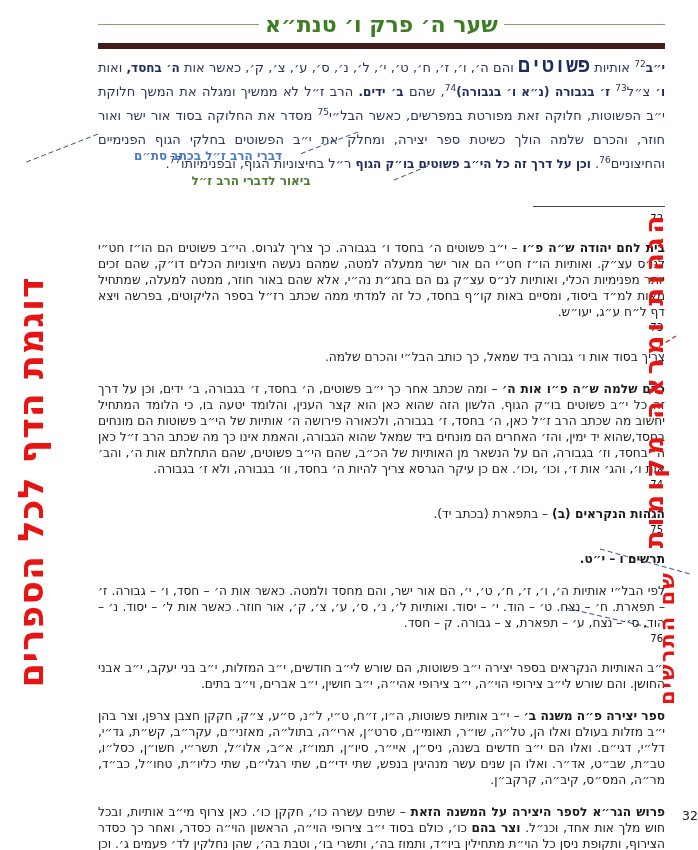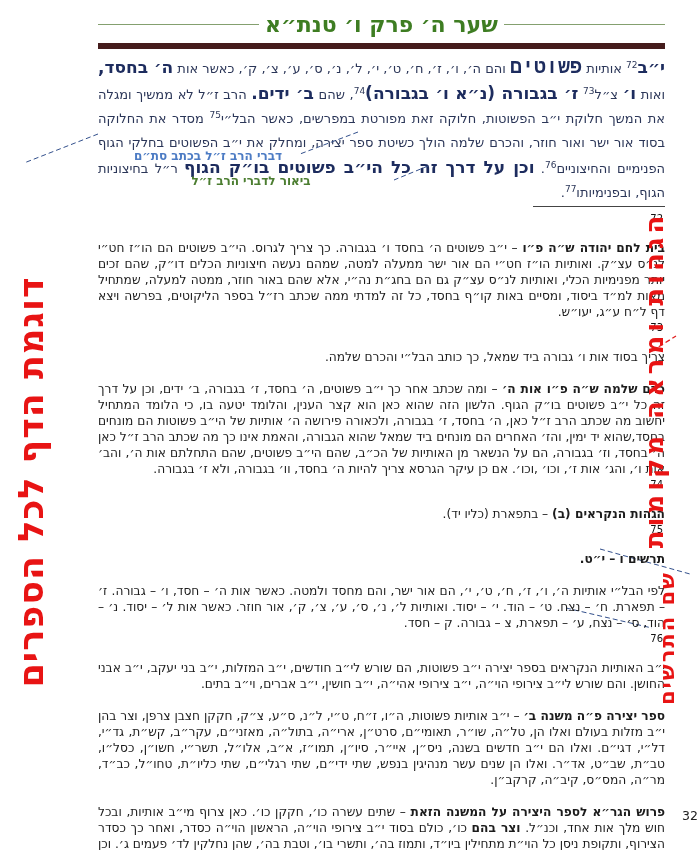--- a/index.html
+++ b/index.html
@@ -21,21 +21,21 @@
   .section-rule{
     position:absolute;top:43px;right:33px;left:98px;height:6px;
     background:var(--rule_maroon,#451c1c);
   }
   
   .main-text{
     position:absolute;top:55px;right:33px;left:98px;margin:0;
     font-size:13px;line-height:24px;color:var(--body_navy,#2b3658);
     text-align:justify;text-align-last:right;
   }
-  .seg-stam{font-weight:bold;font-size:17px;color:var(--stam_navy,#1d2c5e);}
+  .seg-stam{font-weight:bold;font-size:12px;color:var(--stam_navy,#1d2c5e);}
   .seg-big{font-size:20px;font-family:Liberation Mono, monospace;}
   .seg-sup{font-size:9px;vertical-align:super;line-height:0;color:var(--body_navy,#2b3658);}
   
   .legend-label{position:absolute;font-weight:bold;font-size:12px;white-space:nowrap;text-align:center;}
   .stam-label{top:149px;left:70px;width:276px;color:var(--stam_blue,#4d7cc4);}
   .biur-label{top:174px;left:112px;width:278px;color:var(--biur_green,#4c7e31);}
   
   .fn-sep{position:absolute;top:206px;left:533px;width:132px;height:1px;background:#444;}
   .footnotes{
     position:absolute;top:211px;right:33px;left:98px;
@@ -94,21 +94,21 @@
 
   <div class="fn-sep"></div>
 
   <div class="footnotes" id="footnotes">
       <div class="fn-num">72</div>
       <p class="fn-para"><span class="seg-bold">בית לחם יהודה ש״ה פ״ו</span><span> – י״ב פשוטים ה׳ בחסד ו׳ בגבורה. כך צריך לגרוס. הי״ב פשוטים הם הו״ז חט״י לנ״ס עצ״ק. ואותיות הו״ז חט״י הם אור ישר ממעלה למטה, שמהם נעשה חיצוניות הכלים דו״ק, שהם זכים יותר מפנימיות הכלי, ואותיות לנ״ס עצ״ק גם הם בחג״ת נה״י, אלא שהם באור חוזר, ממטה למעלה, שמתחיל מאות למ״ד ביסוד, ומסיים באות קו״ף בחסד, כל זה למדתי ממה שכתב רז״ל בספר הליקוטים, בפרשה ויצא דף ל״ח ע״ג, יעו״ש.</span></p>
       <div class="fn-num">73</div>
       <p class="fn-para"><span>צריך בסוד אות ו׳ גבורה ביד שמאל, כך כותב הבל״י והכרם שלמה.</span></p>
       <p class="fn-para"><span class="seg-bold">כרם שלמה ש״ה פ״ו אות ה׳</span><span> – ומה שכתב אחר כך י״ב פשוטים, ה׳ בחסד, ז׳ בגבורה, ב׳ ידים, וכן על דרך זה כל י״ב פשוטים בו״ק הגוף. הלשון הזה שהוא כאן הוא קצר הענין, והלומד יטעה בו, כי הלומד המתחיל יחשוב מה שכתב הרב ז״ל כאן, ה׳ בחסד, ז׳ בגבורה, ולכאורה פירושה ה׳ אותיות של הי״ב פשוטות הם מונחים בחסד,שהוא יד ימין, והז׳ האחרים הם מונחים ביד שמאל שהוא הגבורה, והאמת אינו כך מה שכתב הרב ז״ל כאן ה׳ בחסד, וז׳ בגבורה, הם על הנשאר מן האותיות של הכ״ב, שהם הי״ב פשוטים, שהם התחלתם אות ה׳, והב׳ אות ו׳, והג׳ אות ז׳, וכו׳ ,וכו׳. אם כן עיקר הגרסא צריך להיות ה׳ בחסד, וו׳ בגבורה, ולא ז׳ בגבורה.</span></p>
       <div class="fn-num">74</div>
-      <p class="fn-para"><span class="seg-bold">הגהות הנקראים (ב)</span><span> – בתפארת (כליו יד).</span></p>
+      <p class="fn-para"><span class="seg-bold">הגהות הנקראים (ב)</span><span> – בתפארת (בכתב יד).</span></p>
       <div class="fn-num">75</div>
       <p class="fn-para"><span class="seg-bold">תרשים ו – י״ט.</span></p>
       <p class="fn-para"><span>לפי הבל״י אותיות ה׳, ו׳, ז׳, ח׳, ט׳, י׳, הם אור ישר, והם מחסד ולמטה. כאשר אות ה׳ – חסד, ו׳ – גבורה. ז׳ – תפארת. ח׳ – נצח. ט׳ – הוד. י׳ – יסוד. ואותיות ל׳, נ׳, ס׳, ע׳, צ׳, ק׳, אור חוזר. כאשר אות ל׳ – יסוד. נ׳ – הוד, ס׳ – נצח, ע׳ – תפארת, צ – גבורה. ק – חסד.</span></p>
       <div class="fn-num">76</div>
       <p class="fn-para"><span>י״ב האותיות הנקראים בספר יצירה י״ב פשוטות, הם שורש לי״ב חודשים, י״ב המזלות, י״ב בני יעקב, י״ב אבני החושן. והם שורש לי״ב צירופי הוי״ה, י״ב צירופי אהי״ה, י״ב חושין, י״ב אברים, וי״ב בתים.</span></p>
       <p class="fn-para"><span class="seg-bold">ספר יצירה פ״ה משנה ב׳</span><span> – י״ב אותיות פשוטות, ה״ו, ז״ח, ט״י, ל״נ, ס״ע, צ״ק, חקקן חצבן צרפן, וצר בהן י״ב מזלות בעולם ואלו הן, טל״ה, שו״ר, תאומי״ם, סרט״ן, ארי״ה, בתול״ה, מאזני״ם, עקר״ב, קש״ת, גד״י, דל״י, דגי״ם. ואלו הם י״ב חדשים בשנה, ניס״ן, איי״ר, סיו״ן, תמו״ז, א״ב, אלו״ל, תשר״י, חשו״ן, כסל״ו, טב״ת, שב״ט, אד״ר. ואלו הן שנים עשר מנהיגין בנפש, שתי ידי״ם, שתי רגלי״ם, שתי כליו״ת, טחו״ל, כב״ד, מר״ה, המס״ס, קיב״ה, קרקב״ן.</span></p>
       <p class="fn-para"><span class="seg-bold">פרוש הגר״א לספר היצירה על המשנה הזאת</span><span> – שתים עשרה כו׳, חקקן כו׳. כאן צרוף מי״ב אותיות, ובכל חוש מלך אות אחד, וכנ״ל. </span><span class="seg-bold">וצר בהם</span><span> כו׳, כולם בסוד י״ב צירופי הוי״ה, הראשון הוי״ה כסדר, ואחר כך כסדר הצירוף, ותקופת ניסן כל הוי״ת מתחילין ביו״ד, ותמוז בה׳, ותשרי בו׳, וטבת בה׳, שהן נחלקין לד׳ פעמים ג׳. וכן החודשים, והמזלות, וכן י״ב צירופי אהי״ה, אלא שזה בסוד המקיפים, וזה בסוד פנימים. וכן י״ב שבטים י״ב צרופים הנ״ל. ואמרו רז״ל כי י״ב החושין הנ״ל מיוחסין לי״ב שבטים. ראיה לראובן, כמו שכתוב כי ראה הוי״ה בעניי. שמיעה לשמעון, שנאמר כי שמע הוי״ה. ריח ללוי, כמו שנאמר ישימו קטורה באפיך וכליל כו׳, ועולה גם כן ריח, כמו שכתוב אשה ריח ניחוח. שיחה ליהודה, כמו שכתוב הפעם אודה את הוי״ה, ואמרו לאה</span></p>
     </div>
 
   <div class="vtext left-margin-text">דוגמת הדף לכל הספרים</div>

